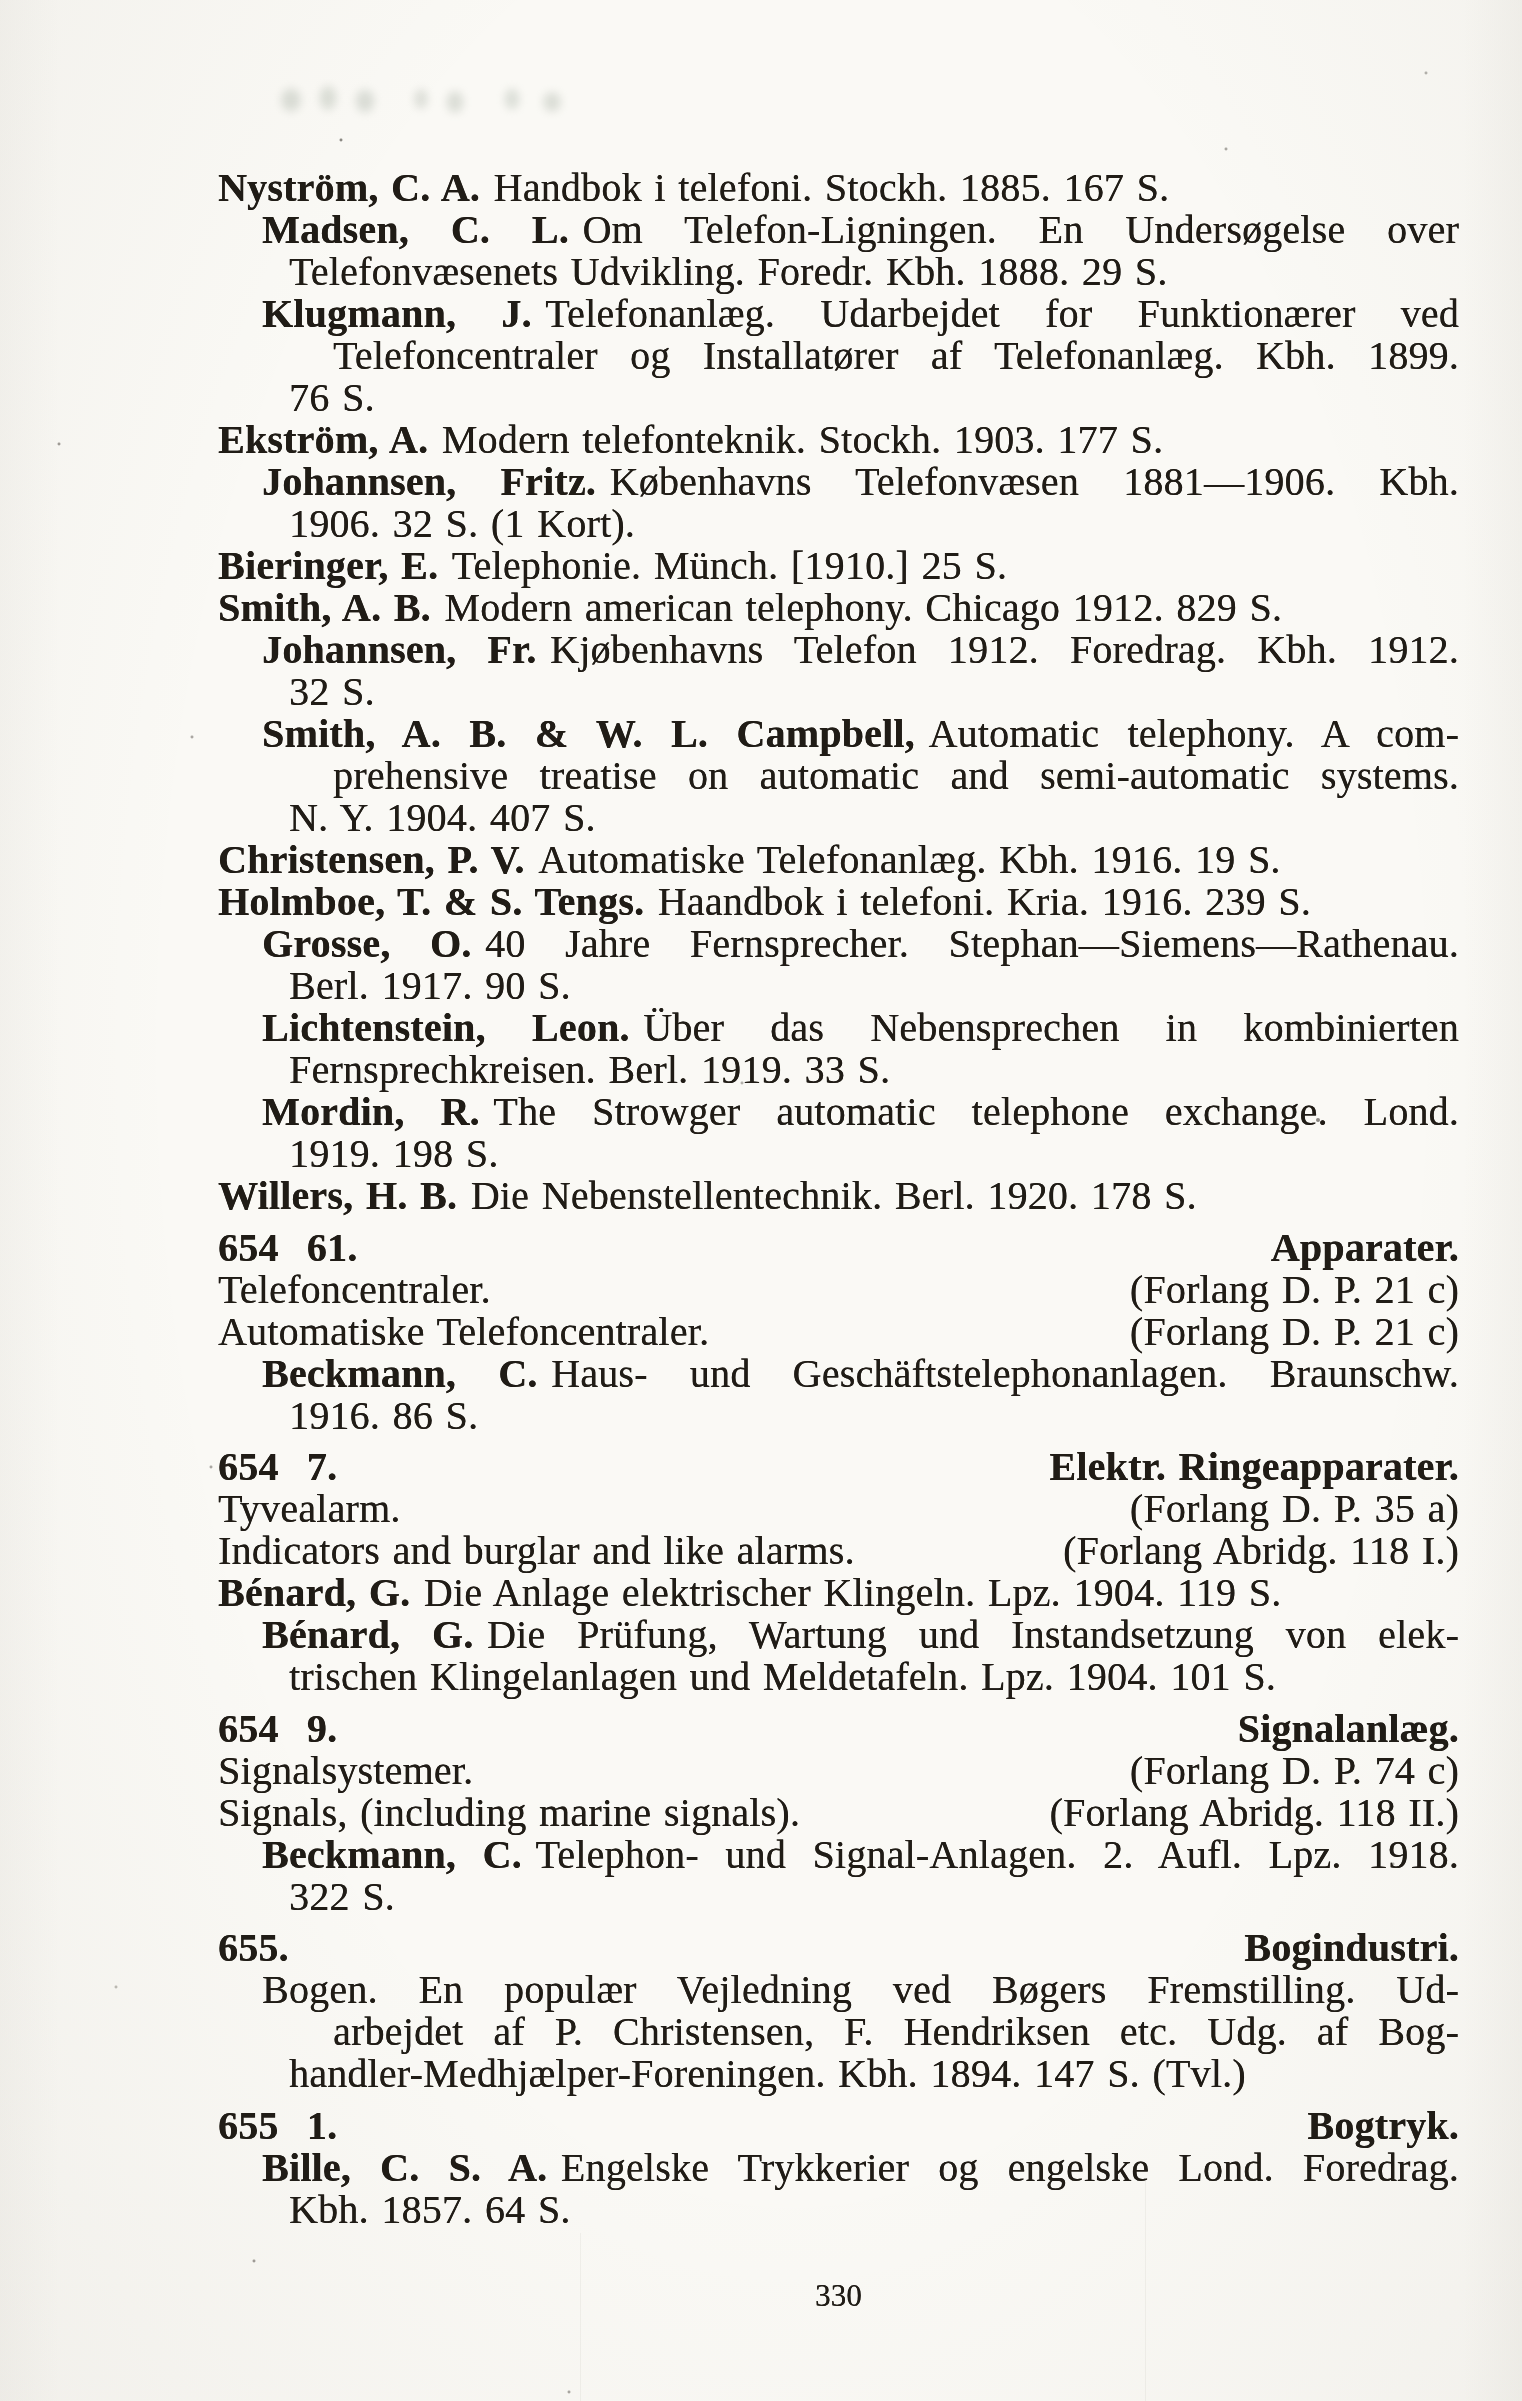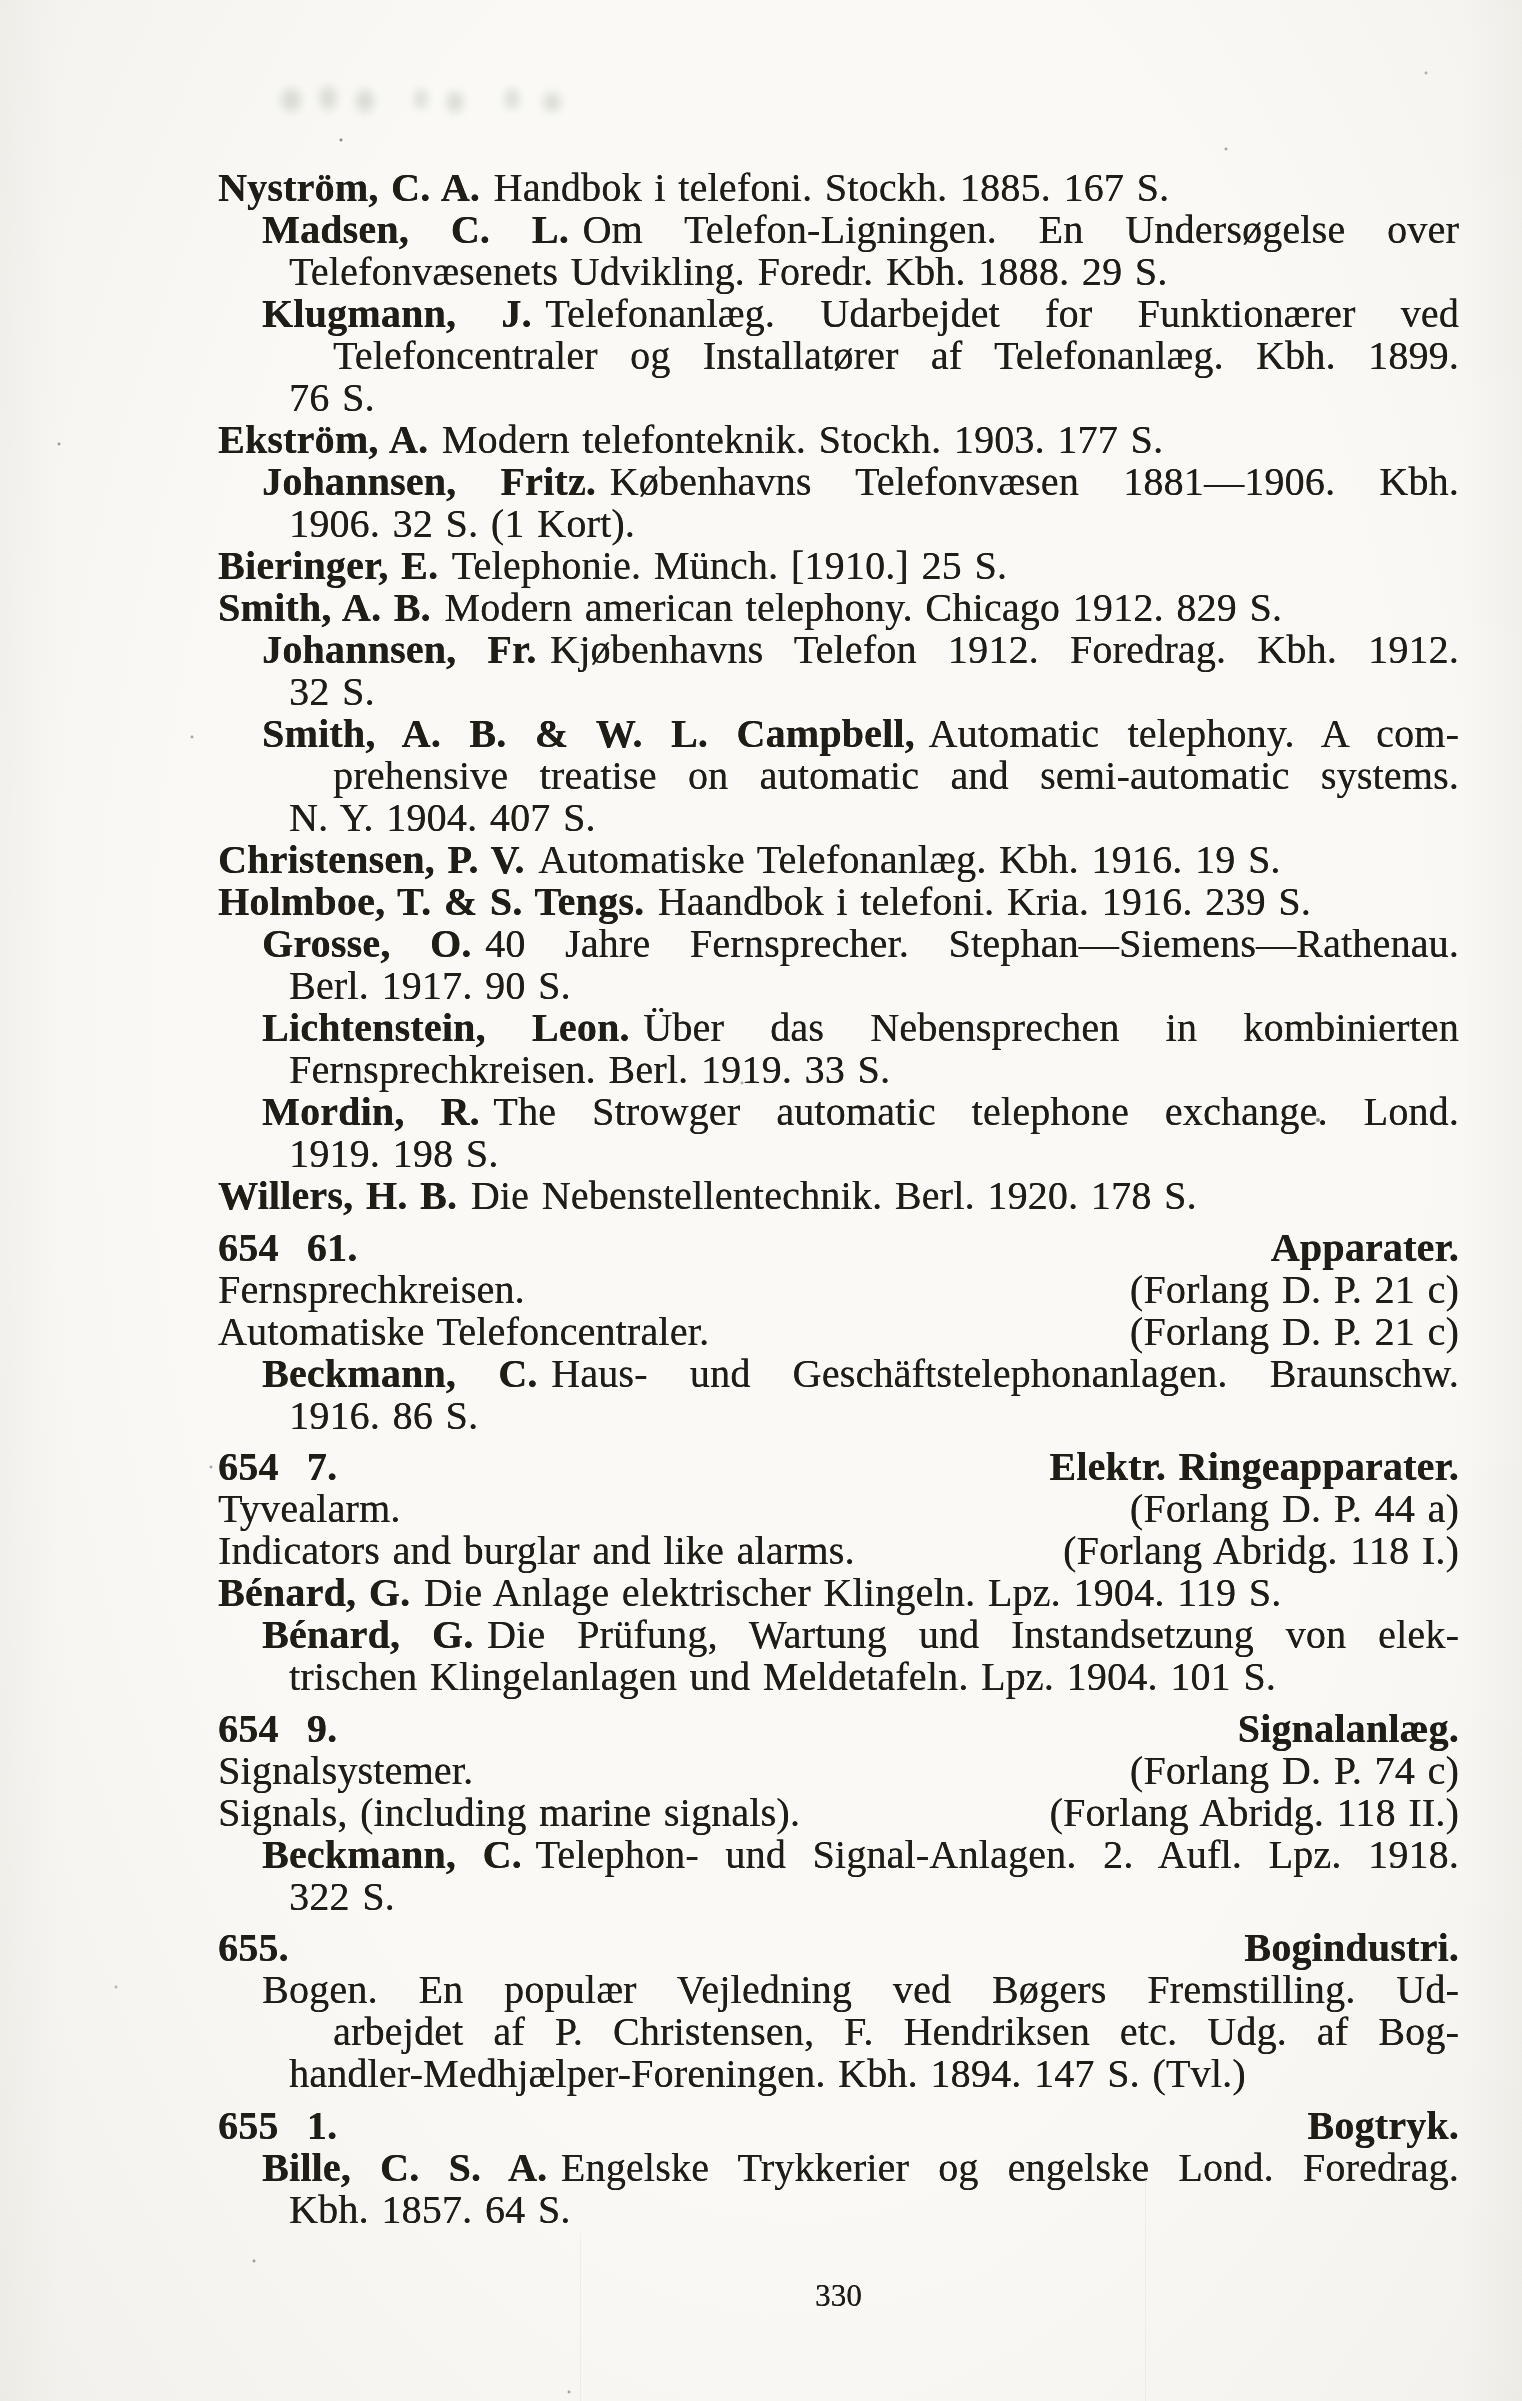--- a/index.html
+++ b/index.html
@@ -106,37 +106,37 @@
     <div class="ln ind"><span class="t">Fernsprechkreisen. Berl. 1919. 33 S.</span></div>
     <div class="ln just"><span class="b">Mordin, R.</span><span class="t">The Strowger automatic telephone exchange. Lond.</span></div>
     <div class="ln ind"><span class="t">1919. 198 S.</span></div>
     <div class="ln"><span class="b">Willers, H. B.</span><span class="t">Die Nebenstellentechnik. Berl. 1920. 178 S.</span></div>
 
     <div class="ln head cols">
         <span class="num">654 61.</span>
         <span class="title">Apparater.</span>
       </div>
     <div class="ln cols">
-        <span class="t">Fernsprechkreisen.</span>
+        <span class="t">Telefoncentraler.</span>
         <span class="t">(Forlang D. P. 21 c)</span>
       </div>
     <div class="ln cols">
         <span class="t">Automatiske Telefoncentraler.</span>
         <span class="t">(Forlang D. P. 21 c)</span>
       </div>
     <div class="ln just"><span class="b">Beckmann, C.</span><span class="t">Haus- und Geschäftstelephonanlagen. Braunschw.</span></div>
     <div class="ln ind"><span class="t">1916. 86 S.</span></div>
 
     <div class="ln head cols">
         <span class="num">654 7.</span>
         <span class="title">Elektr. Ringeapparater.</span>
       </div>
     <div class="ln cols">
         <span class="t">Tyvealarm.</span>
-        <span class="t">(Forlang D. P. 44 a)</span>
+        <span class="t">(Forlang D. P. 35 a)</span>
       </div>
     <div class="ln cols">
         <span class="t">Indicators and burglar and like alarms.</span>
         <span class="t">(Forlang Abridg. 118 I.)</span>
       </div>
     <div class="ln"><span class="b">Bénard, G.</span><span class="t">Die Anlage elektrischer Klingeln. Lpz. 1904. 119 S.</span></div>
     <div class="ln just"><span class="b">Bénard, G.</span><span class="t">Die Prüfung, Wartung und Instandsetzung von elek-</span></div>
     <div class="ln ind"><span class="t">trischen Klingelanlagen und Meldetafeln. Lpz. 1904. 101 S.</span></div>
 
     <div class="ln head cols">

